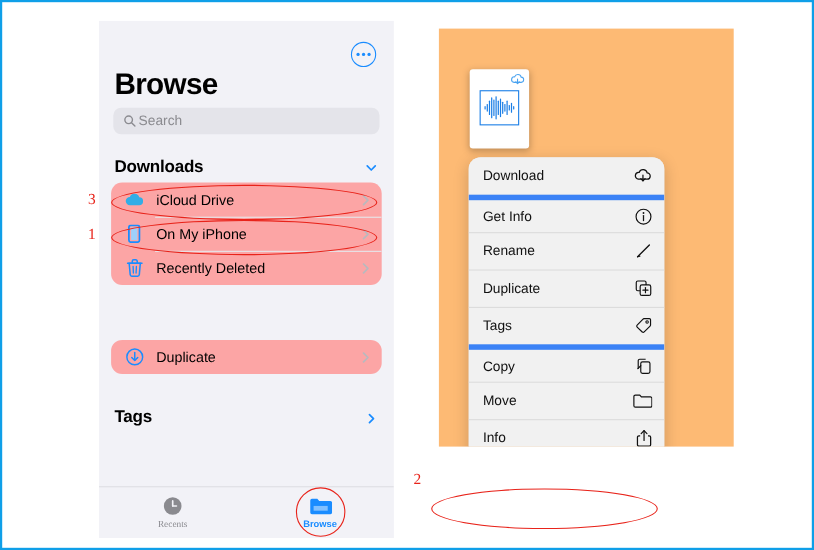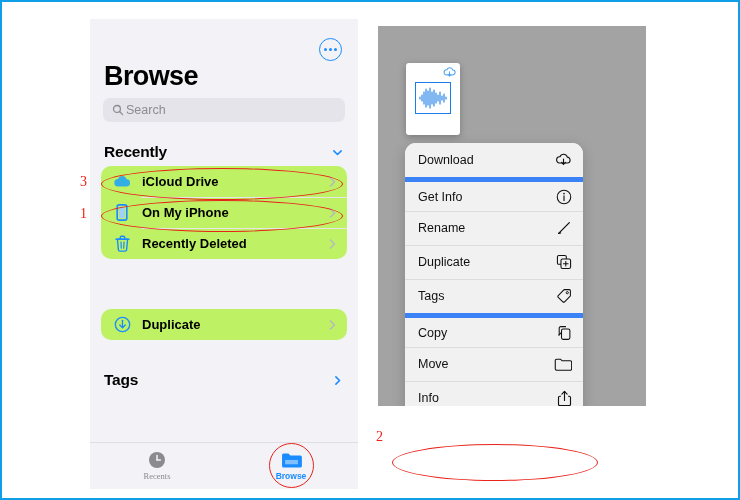--- a/index.html
+++ b/index.html
@@ -93,24 +93,23 @@
   .sec-head span {
     font-size: 15.5px;
     font-weight: bold;
     color: #000;
     letter-spacing: -0.2px;
   }
   .card {
     position: absolute;
     left: 11px;
     width: 246px;
-    background: #bef264;
+    background: #fca5a5;
     border-radius: 10px;
     overflow: hidden;
-    font-weight: bold;
   }
   .row {
     height: 31px;
     display: flex;
     align-items: center;
     padding: 0 10px 0 11px;
     box-sizing: border-box;
     position: relative;
   }
   .row + .row::before {
@@ -157,26 +156,26 @@
     gap: 2px;
     position: relative;
   }
   .tab .tlbl { font-size: 8.5px; }
   .tab.inactive .tlbl { color: #8a8a8f; font-family: Liberation Serif, serif; }
   .tab.active .tlbl { color: #1a8cff; font-weight: bold; }
 
   
   .right-panel {
     position: absolute;
-    left: 376px;
+    left: 397px;
     top: 24px;
     width: 268px;
     height: 380px;
     overflow: hidden;
-    background: #a3a3a3;
+    background: #fdba74;
   }
   .blur-bg {
     position: absolute;
     inset: 0;
     background:
       radial-gradient(closed-ellipse at 82% 18%, rgba(110,165,220,0.55) 0%, rgba(110,165,220,0) 58%),
       radial-gradient(ellipse 60px 50px at 82% 18%, rgba(100,158,216,0.6) 0%, rgba(100,158,216,0) 70%),
       radial-gradient(ellipse 45px 60px at 2% 88%, rgba(120,170,220,0.5) 0%, rgba(120,170,220,0) 72%),
       radial-gradient(ellipse 70px 45px at 18% 33%, rgba(70,70,75,0.35) 0%, rgba(70,70,75,0) 70%),
       radial-gradient(ellipse 90px 60px at 62% 96%, rgba(150,175,205,0.45) 0%, rgba(150,175,205,0) 72%),
@@ -279,21 +278,21 @@
 
     <div class="search-bar">
       <svg width="12" height="12" viewBox="0 0 16 16">
         <circle cx="6.6" cy="6.6" r="4.6" fill="none" stroke="#8b8b90" stroke-width="1.7"></circle>
         <line x1="10.1" y1="10.1" x2="14.2" y2="14.2" stroke="#8b8b90" stroke-width="1.7" stroke-linecap="round"></line>
       </svg>
       <span class="search-ph">Search</span>
     </div>
 
     <div class="sec-head" style="top:124px;">
-      <span>Recently</span>
+      <span>Downloads</span>
       <svg width="13" height="13" viewBox="0 0 16 16">
         <polyline points="3.5,6 8,10.5 12.5,6" fill="none" stroke="#1a8cff" stroke-width="1.9" stroke-linecap="round" stroke-linejoin="round"></polyline>
       </svg>
     </div>
 
     <div class="card" style="top:147px;">
       <div class="row">
         <span class="ic">
           <svg width="18" height="13" viewBox="0 0 20 14">
             <path d="M5.2 12.6h9.6a4 4 0 0 0 .3-8 5 5 0 0 0-9.5-.4 3.8 3.8 0 0 0 .1 8.4z" fill="#32ade6"></path>

